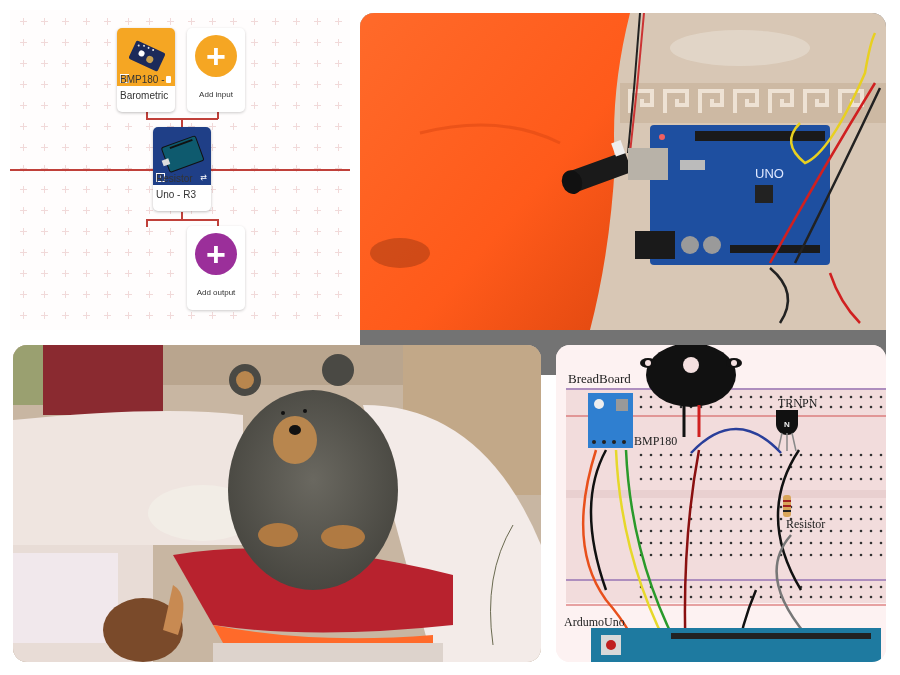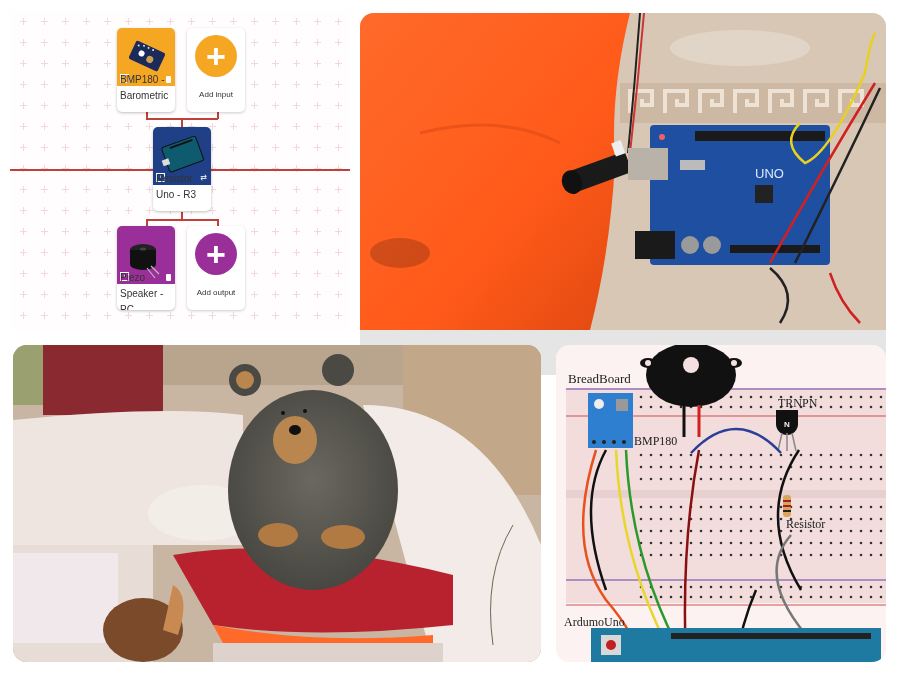--- a/index.html
+++ b/index.html
@@ -18,21 +18,21 @@
   .card .label{position:absolute;left:3px;top:44px;width:54px;font-size:10px;line-height:16px;color:#333;}
   .card .info{position:absolute;left:3px;bottom:29px;width:7px;height:7px;border:1px solid #fff;font-size:6px;color:#fff;text-align:center;line-height:7px;}
   .card .trash{position:absolute;right:4px;bottom:29px;width:5px;height:7px;background:#fff;border-radius:1px;}
   .card .xfer{position:absolute;right:4px;bottom:29px;color:#fff;font-size:8px;line-height:8px;}
   .add-card{position:absolute;width:58px;height:84px;background:#fff;border-radius:5px;box-shadow:0 1px 3px rgba(0,0,0,.2);}
   .add-card .circle{position:absolute;left:8px;top:7px;width:42px;height:42px;border-radius:50%;color:#fff;text-align:center;font-size:34px;line-height:42px;font-weight:bold;}
   .add-card .label{position:absolute;left:0;top:62px;width:58px;text-align:center;font-size:8px;color:#333;}
 
   
   .photo{position:absolute;border-radius:14px;overflow:hidden;}
-  .p2{left:360px;top:13px;width:526px;height:362px;background:#e5e5e5;}
+  .p2{left:360px;top:13px;width:526px;height:362px;background:#737373;}
   .p3{left:13px;top:345px;width:528px;height:317px;background:#b8a79a;}
   .p4{left:556px;top:345px;width:330px;height:317px;background:#fbeeee;}
 </style>
 </head>
 <body>
 
 <div class="p1">
   <div id="grid">
       <div class="grid-dot" style="left: 10px; top: 8px;"></div>
       <div class="grid-dot" style="left: 31px; top: 8px;"></div>
@@ -319,35 +319,20 @@
           <rect x="8" y="26" width="7" height="6" fill="#ddd"></rect>
           <rect x="20" y="16" width="24" height="2" fill="#111"></rect>
         </g>
       </svg>
     </div>
     <div class="info">i</div>
     <div class="xfer">⇄</div>
     <div class="label">Resistor Uno - R3</div>
   </div>
 
-  <div class="card" style="left:107px;top:216px;">
-    <div class="top" style="background:#9b2f9a;">
-      <svg width="58" height="58">
-        <ellipse cx="26" cy="24" rx="13" ry="6" fill="#222"></ellipse>
-        <rect x="13" y="24" width="26" height="14" fill="#111"></rect>
-        <ellipse cx="26" cy="38" rx="13" ry="6" fill="#111"></ellipse>
-        <ellipse cx="26" cy="23" rx="3" ry="1.5" fill="#444"></ellipse>
-        <line x1="30" y1="42" x2="38" y2="52" stroke="#bbb" stroke-width="1.2"></line>
-        <line x1="34" y1="40" x2="42" y2="48" stroke="#bbb" stroke-width="1.2"></line>
-      </svg>
-    </div>
-    <div class="info">i</div>
-    <div class="trash"></div>
-    <div class="label">Piezo Speaker - PC</div>
-  </div>
 
   <div class="add-card" style="left:177px;top:216px;">
     <div class="circle" style="background:#9b2f9a;">+</div>
     <div class="label">Add output</div>
   </div>
 </div>
 
 <div class="photo p2">
   <svg width="526" height="317">
     <defs>

